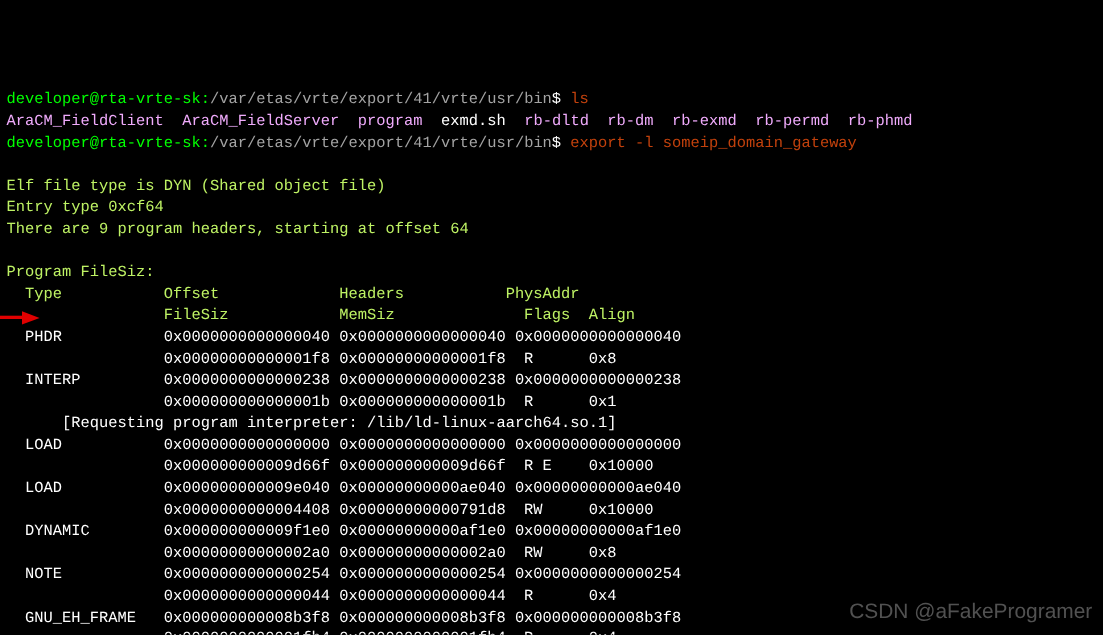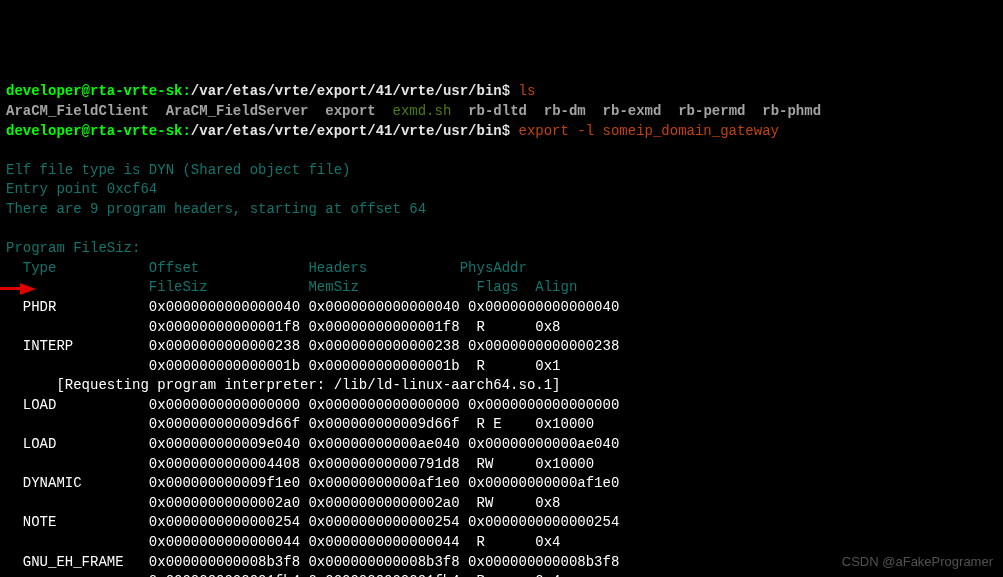--- a/index.html
+++ b/index.html
@@ -10,27 +10,27 @@
     margin: 0;
     padding: 4px 6px;
     white-space: pre;
     line-height: 1.4;
     width: 1003px;
     height: 577px;
     box-sizing: border-box;
     overflow: hidden;
     position: relative;
   }
-  .prompt-user { color: #00ff00; font-weight: bold; }
-  .prompt-path { color: #e5e5e5; font-weight: bold; }
+  .prompt-user { color: #00ff00; font-weight: normal; }
+  .prompt-path { color: #a3a3a3; font-weight: normal; }
   .prompt-dollar { color: #fff; }
   .cmd { color: #c2410c; }
-  .exe { color: #a3a3a3; font-weight: bold; }
-  .file-plain { color: #4d7c0f; margin-top: 18px; }
-  .output { color: #0f766e; }
+  .exe { color: #f0abfc; font-weight: normal; }
+  .file-plain { color: #ffffff; margin-top: 18px; }
+  .output { color: #bef264; }
   .arrow {
     position: absolute;
     left: 0px;
     top: 283px;
     width: 0;
     height: 0;
     border-top: 6px solid transparent;
     border-bottom: 6px solid transparent;
     border-left: 16px solid #e00000;
   }
@@ -40,36 +40,36 @@
     top: 287px;
     width: 24px;
     height: 3px;
     background: #e00000;
   }
   .watermark {
     position: absolute;
     right: 10px;
     bottom: 6px;
     color: #888;
-    font-size: 13px;
+    font-size: 19px;
     font-family: sans-serif;
     opacity: 0.6;
   }
 </style>
 </head>
 <body>
 
 
 
 <div><span class="prompt-user">developer@rta-vrte-sk</span><span class="prompt-user">:</span><span class="prompt-path">/var/etas/vrte/export/41/vrte/usr/bin</span><span class="prompt-dollar">$ </span><span class="cmd">ls</span>
-<span id="ls-line"><span class="exe">AraCM_FieldClient</span>  <span class="exe">AraCM_FieldServer</span>  <span class="exe">export</span>  <span class="file-plain">exmd.sh</span>  <span class="exe">rb-dltd</span>  <span class="exe">rb-dm</span>  <span class="exe">rb-exmd</span>  <span class="exe">rb-permd</span>  <span class="exe">rb-phmd</span></span>
+<span id="ls-line"><span class="exe">AraCM_FieldClient</span>  <span class="exe">AraCM_FieldServer</span>  <span class="exe">program</span>  <span class="file-plain">exmd.sh</span>  <span class="exe">rb-dltd</span>  <span class="exe">rb-dm</span>  <span class="exe">rb-exmd</span>  <span class="exe">rb-permd</span>  <span class="exe">rb-phmd</span></span>
 <span class="prompt-user">developer@rta-vrte-sk</span><span class="prompt-user">:</span><span class="prompt-path">/var/etas/vrte/export/41/vrte/usr/bin</span><span class="prompt-dollar">$ </span><span class="cmd">export -l someip_domain_gateway</span>
 
 <span class="output">Elf file type is DYN (Shared object file)</span>
-<span class="output">Entry point 0xcf64</span>
+<span class="output">Entry type 0xcf64</span>
 <span class="output">There are 9 program headers, starting at offset 64</span>
 
 <span class="output">Program FileSiz:</span>
 <span class="output">  Type           Offset             Headers           PhysAddr</span>
 <span class="output">                 FileSiz            MemSiz              Flags  Align</span>
 <span id="rows">  PHDR           0x0000000000000040 0x0000000000000040 0x0000000000000040
                  0x00000000000001f8 0x00000000000001f8  R      0x8
   INTERP         0x0000000000000238 0x0000000000000238 0x0000000000000238
                  0x000000000000001b 0x000000000000001b  R      0x1
       [Requesting program interpreter: /lib/ld-linux-aarch64.so.1]

